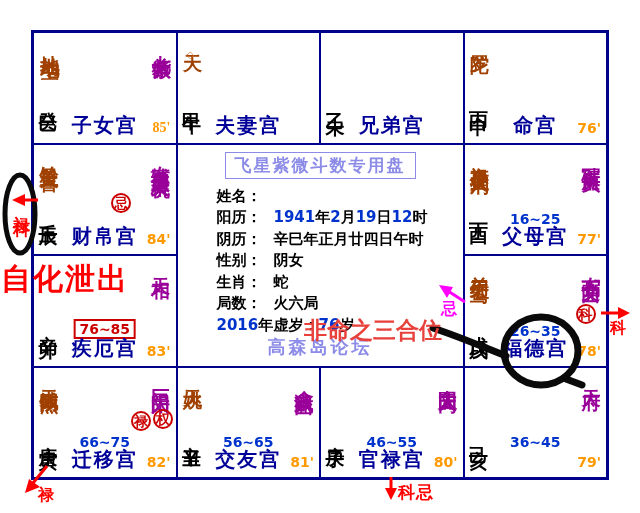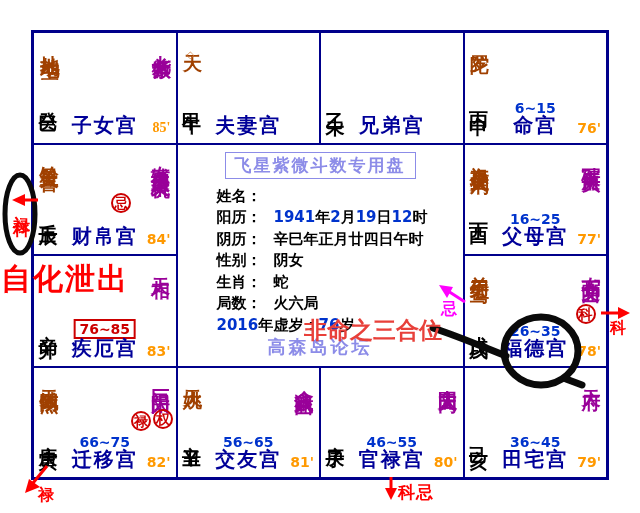--- a/index.html
+++ b/index.html
@@ -106,21 +106,20 @@
     </div>
 
     <div class="cell r1c3">
       <div class="stem vstars">乙未</div>
       <div class="pname">兄弟宫</div>
     </div>
 
     <div class="cell r1c4">
       <div class="minor vstars">陀罗</div>
       <div class="stem vstars">丙申</div>
-      <div class="range">6~15</div>
       <div class="pname pname-bold">命宫</div>
       <div class="score">76'</div>
     </div>
 
     <div class="cell r2c1">
       <div class="minor vstars">铃星天喜</div>
       <div class="major vstars">左辅文昌天梁天机</div>
       <span class="hua hide-if-empty" style="left:77px;top:48px">忌</span>
       <div class="stem vstars">壬辰</div>
       <div class="pname">财帛宫</div>
@@ -179,21 +178,20 @@
       <div class="stem vstars">庚子</div>
       <div class="range">46~55</div>
       <div class="pname">官禄宫</div>
       <div class="score">80'</div>
     </div>
 
     <div class="cell r4c4">
       <div class="major vstars">天府</div>
       <div class="stem vstars">己亥</div>
       <div class="range">36~45</div>
-      <div class="pname">田宅宫</div>
       <div class="score">79'</div>
     </div>
 
     <div class="center-panel">
       <div class="panel-title-box">飞星紫微斗数专用盘</div>
       <div class="info-rows">
         <div class="irow"><span class="ilabel">姓名：</span><span class="ivalue digit-blue"></span></div>
         <div class="irow"><span class="ilabel">阳历：</span><span class="ivalue digit-blue"><span class="num">1941</span>年<span class="num">2</span>月<span class="num">19</span>日<span class="num">12</span>时</span></div>
         <div class="irow"><span class="ilabel">阴历：</span><span class="ivalue digit-blue">辛巳年正月廿四日午时</span></div>
         <div class="irow"><span class="ilabel">性别：</span><span class="ivalue digit-blue">阴女</span></div>

